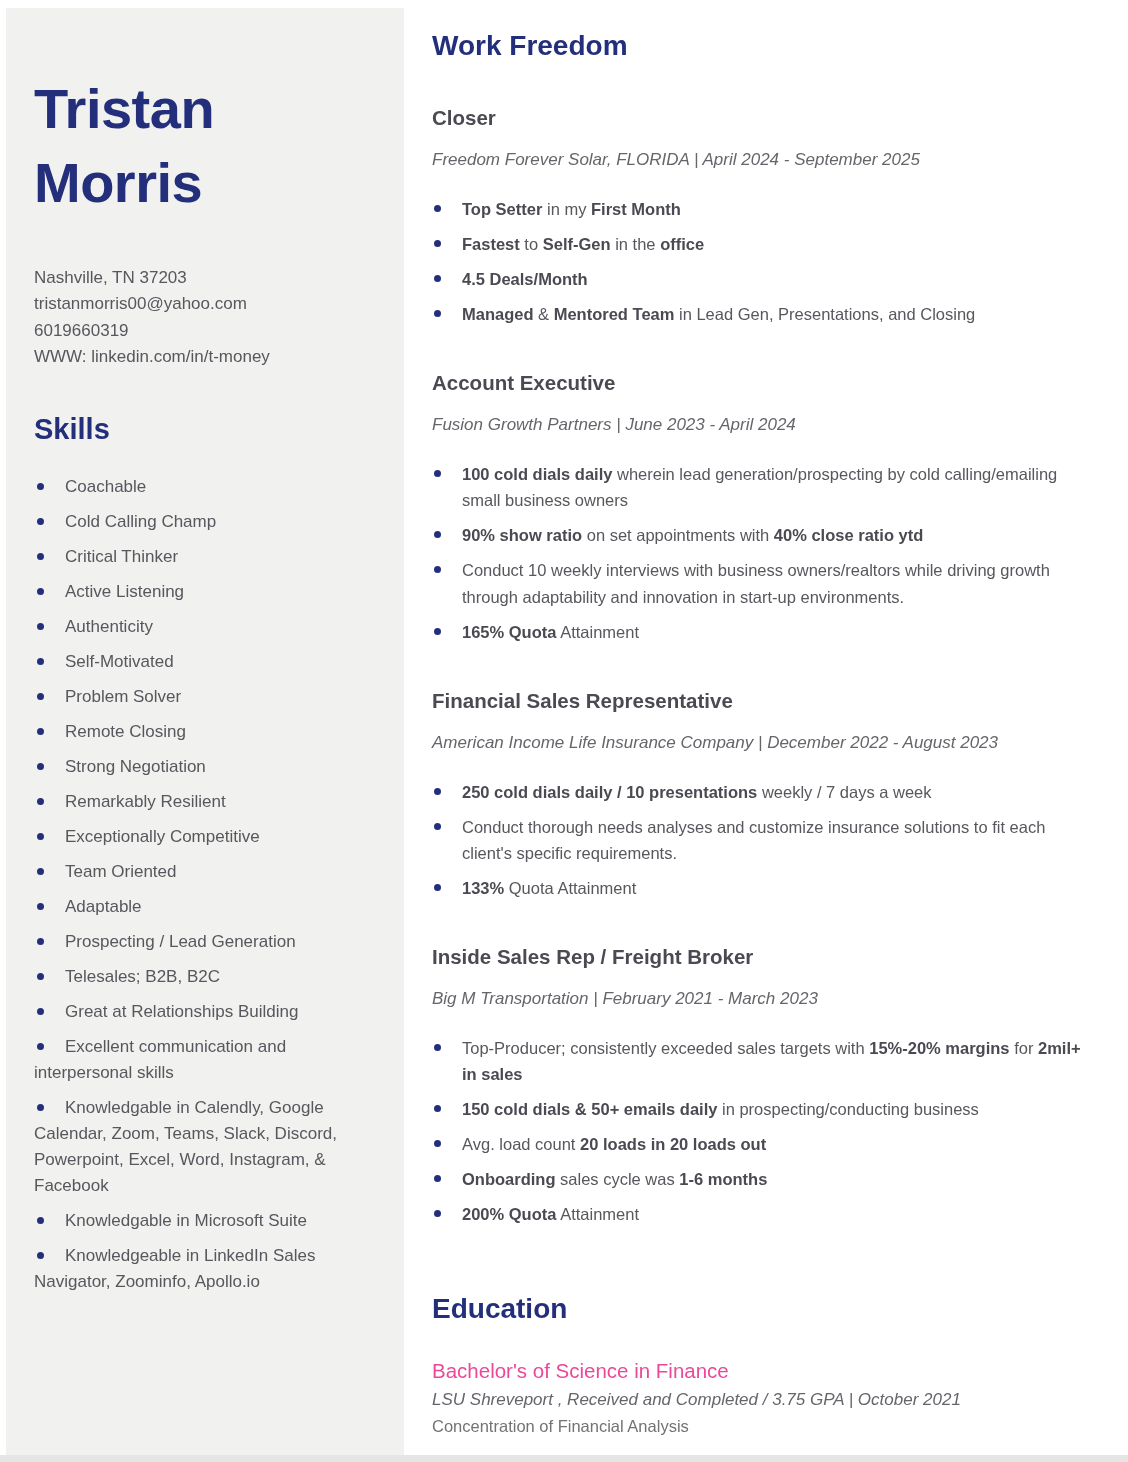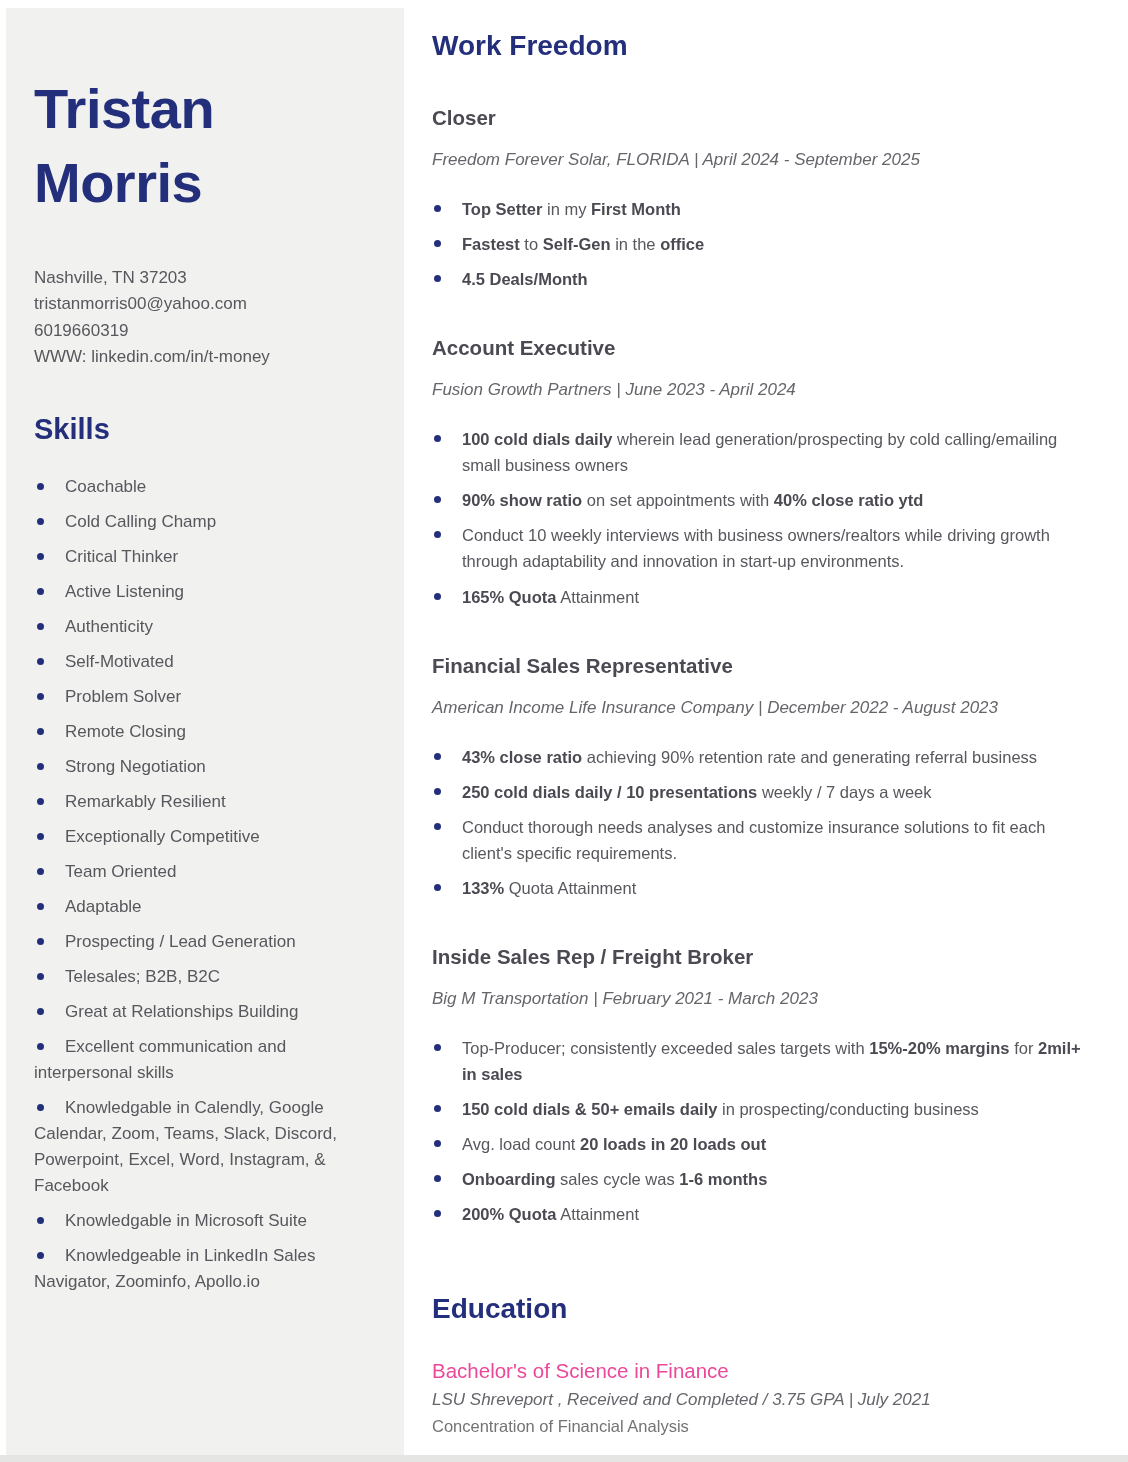--- a/index.html
+++ b/index.html
@@ -89,37 +89,37 @@
   <main class="main">
     <h2 class="main-title">Work Freedom</h2>
     <div id="jobs">
         <section class="job">
           <h3>Closer</h3>
           <div class="meta">Freedom Forever Solar, FLORIDA | April 2024 - September 2025</div>
           <ul>
             <li><b>Top Setter</b><span> in my </span><b>First Month</b></li>
             <li><b>Fastest</b><span> to </span><b>Self-Gen</b><span> in the </span><b>office</b></li>
             <li><b>4.5 Deals/Month</b></li>
+            <li><b>Managed</b><span> &amp; </span><b>Mentored Team</b><span> in Lead Gen, Presentations, and Closing</span></li>
           </ul>
         </section>
         <section class="job">
           <h3>Account Executive</h3>
           <div class="meta">Fusion Growth Partners  | June 2023 - April 2024</div>
           <ul>
             <li><b>100 cold dials daily</b><span> wherein lead generation/prospecting by cold calling/emailing small business owners</span></li>
             <li><b>90% show ratio</b><span> on set appointments with </span><b>40% close ratio ytd</b></li>
             <li><span>Conduct 10 weekly interviews with business owners/realtors while driving growth through adaptability and innovation in start-up environments.</span></li>
             <li><b>165% Quota</b><span> Attainment</span></li>
           </ul>
         </section>
         <section class="job">
           <h3>Financial Sales Representative</h3>
           <div class="meta">American Income Life Insurance Company | December 2022 - August 2023</div>
           <ul>
-            <li><b>43% close ratio</b><span> achieving 90% retention rate and generating referral business</span></li>
             <li><b>250 cold dials daily / 10 presentations</b><span> weekly / 7 days a week</span></li>
             <li><span>Conduct thorough needs analyses and customize insurance solutions to fit each client's specific requirements.</span></li>
             <li><b>133%</b><span> Quota Attainment</span></li>
           </ul>
         </section>
         <section class="job">
           <h3>Inside Sales Rep / Freight Broker</h3>
           <div class="meta">Big M Transportation | February 2021 - March 2023</div>
           <ul>
             <li><span>Top-Producer; consistently exceeded sales targets with </span><b>15%-20% margins</b><span> for </span><b>2mil+ in sales</b></li>
@@ -127,18 +127,18 @@
             <li><span>Avg. load count </span><b>20 loads in 20 loads out</b></li>
             <li><b>Onboarding</b><span> sales cycle was </span><b>1-6 months</b></li>
             <li><b>200% Quota</b><span> Attainment</span></li>
           </ul>
         </section>
       </div>
 
     <h2 class="main-title education-title">Education</h2>
     <section class="edu">
       <div class="degree">Bachelor's of Science in Finance</div>
-      <div class="meta">LSU Shreveport , Received and Completed / 3.75 GPA  | July 2021</div>
+      <div class="meta">LSU Shreveport , Received and Completed / 3.75 GPA  | October 2021</div>
       <div class="edu-note">Concentration of Financial Analysis</div>
     </section>
   </main>
 
 </div>
 
 </body></html>

